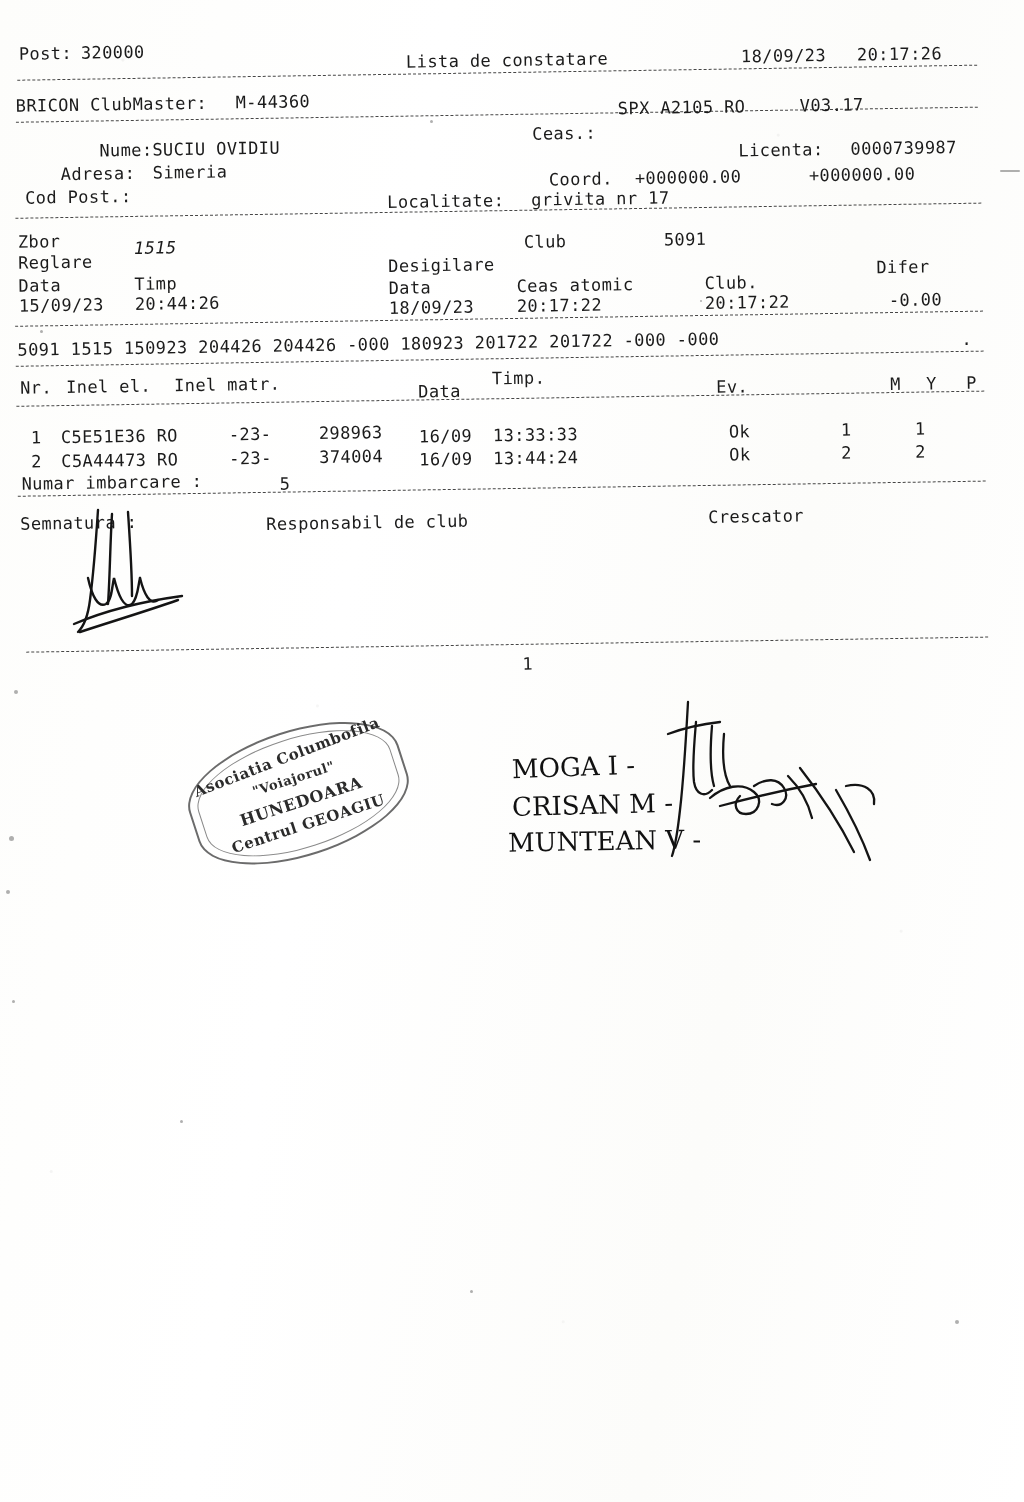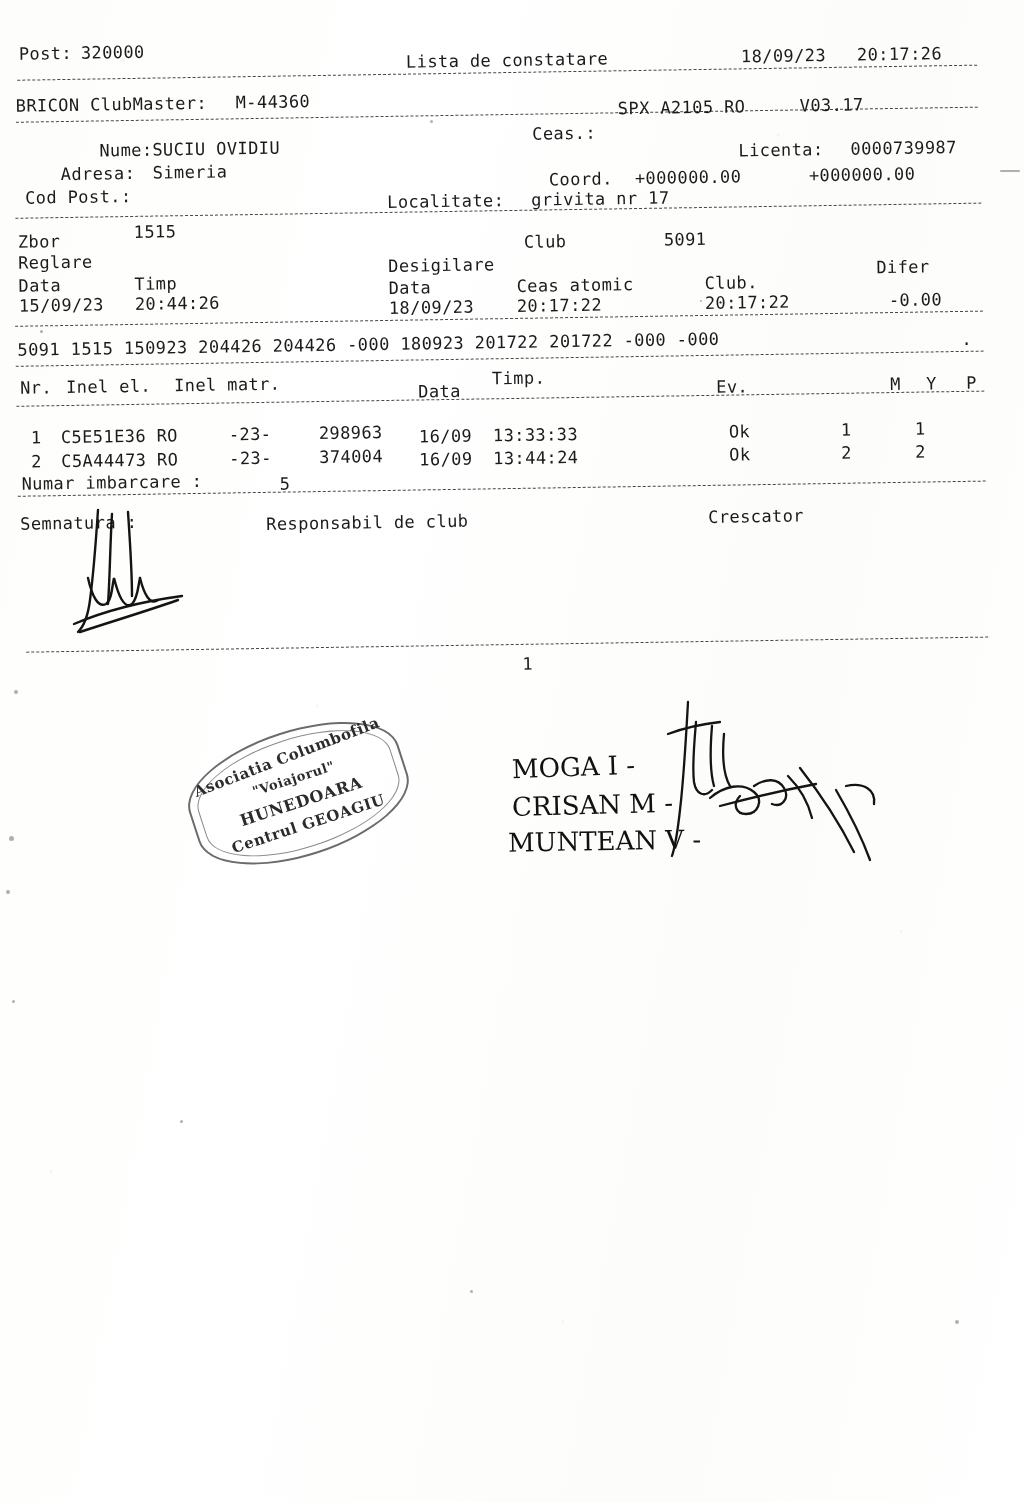--- a/index.html
+++ b/index.html
@@ -155,21 +155,21 @@
   <div class="t" style="left:546px; top:178px;">Coord.</div>
   <div class="t" style="left:632px; top:178px;">+000000.00</div>
   <div class="t" style="left:806px; top:178px;">+000000.00</div>
 
   <div class="t" style="left:384px; top:198px;">Localitate:</div>
   <div class="t" style="left:528px; top:198px;">grivita nr 17</div>
 
   <div class="rule" style="left:12px; top:218px; width:966px;"></div>
 
   <div class="t" style="left:14px;  top:232px;">Zbor</div>
-  <div class="t" style="left:130px; top:224px;">1515</div>
+  <div class="t" style="left:130px; top:240px;font-style:italic;">1515</div>
   <div class="t" style="left:14px;  top:253px;">Reglare</div>
   <div class="t" style="left:520px; top:240px;">Club</div>
   <div class="t" style="left:660px; top:240px;">5091</div>
   <div class="t" style="left:384px; top:262px;">Desigilare</div>
 
   <div class="t" style="left:14px;  top:276px;">Data</div>
   <div class="t" style="left:130px; top:276px;">Timp</div>
   <div class="t" style="left:384px; top:284px;">Data</div>
   <div class="t" style="left:512px; top:284px;">Ceas atomic</div>
   <div class="t" style="left:700px; top:284px;">Club.</div>

